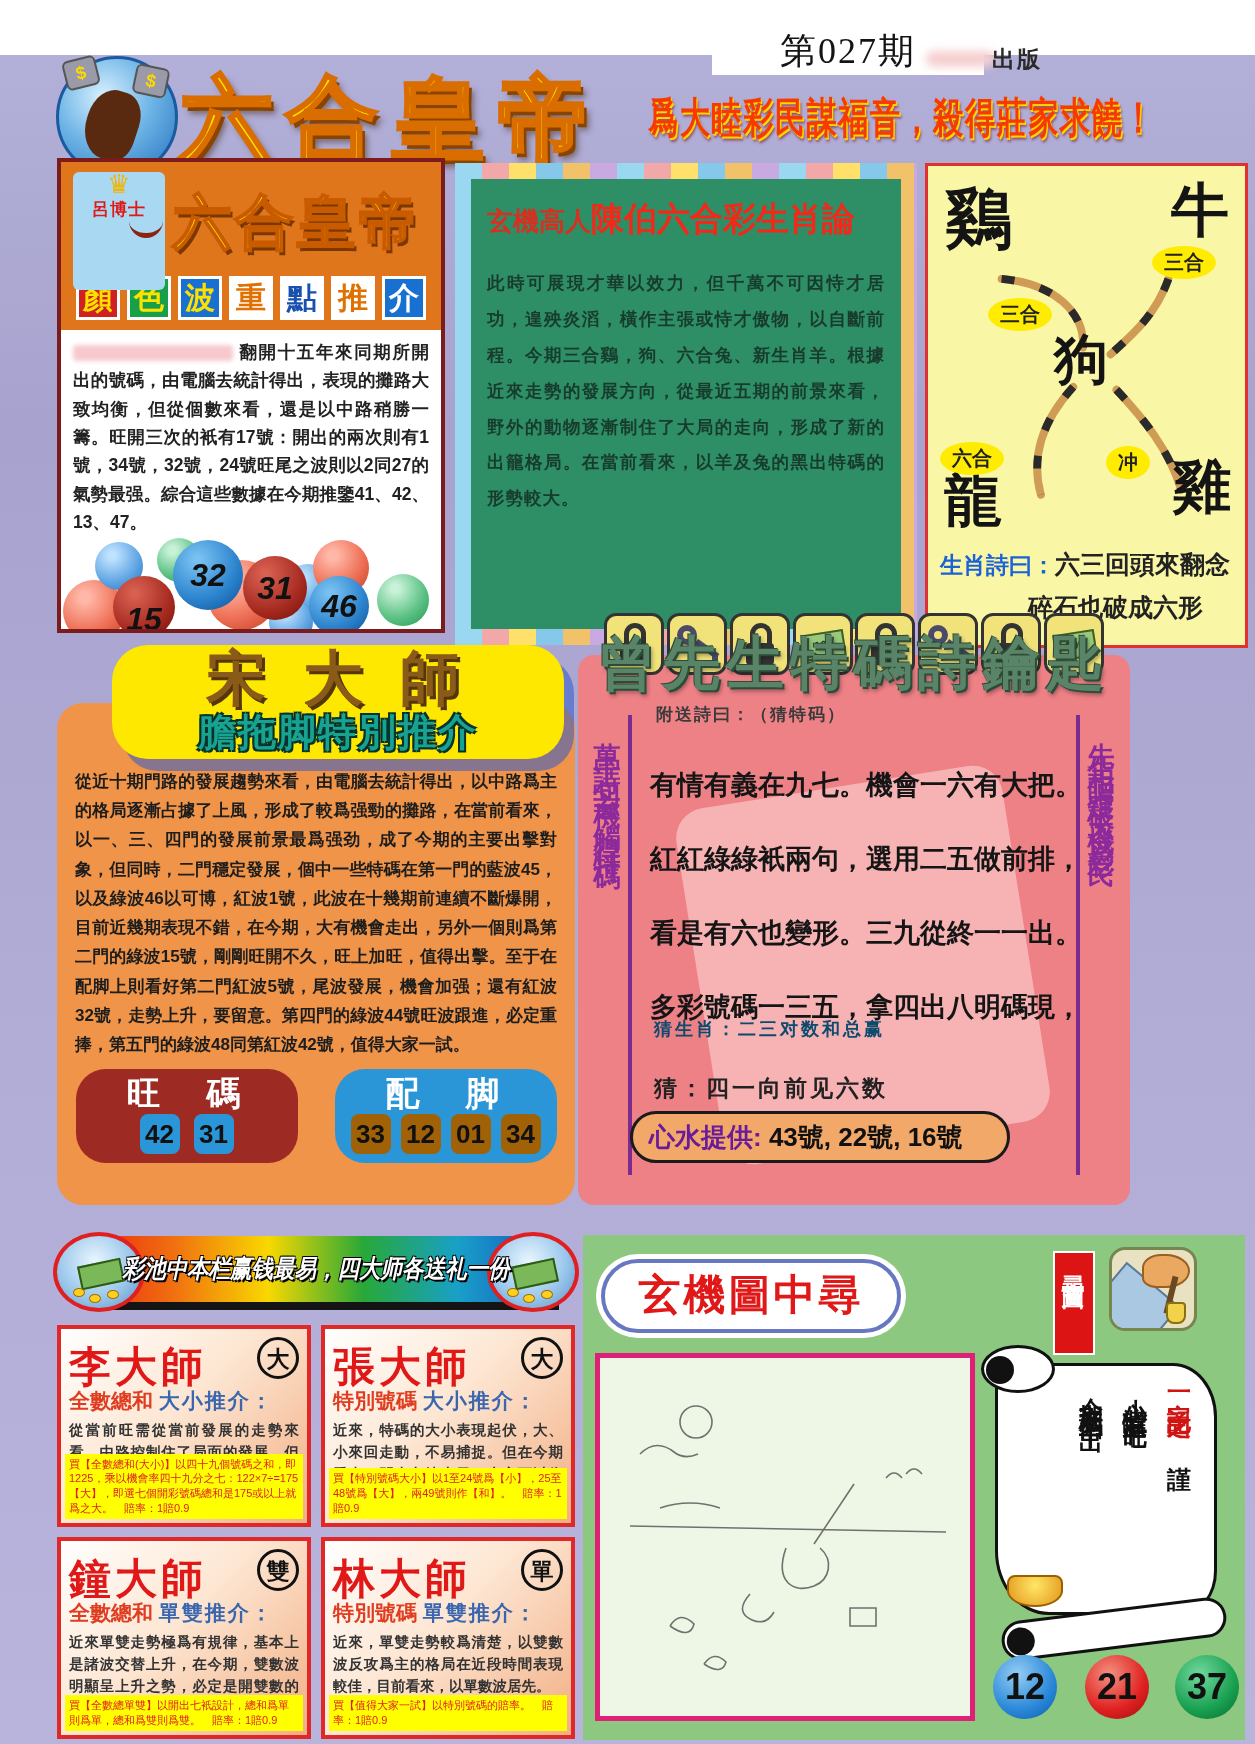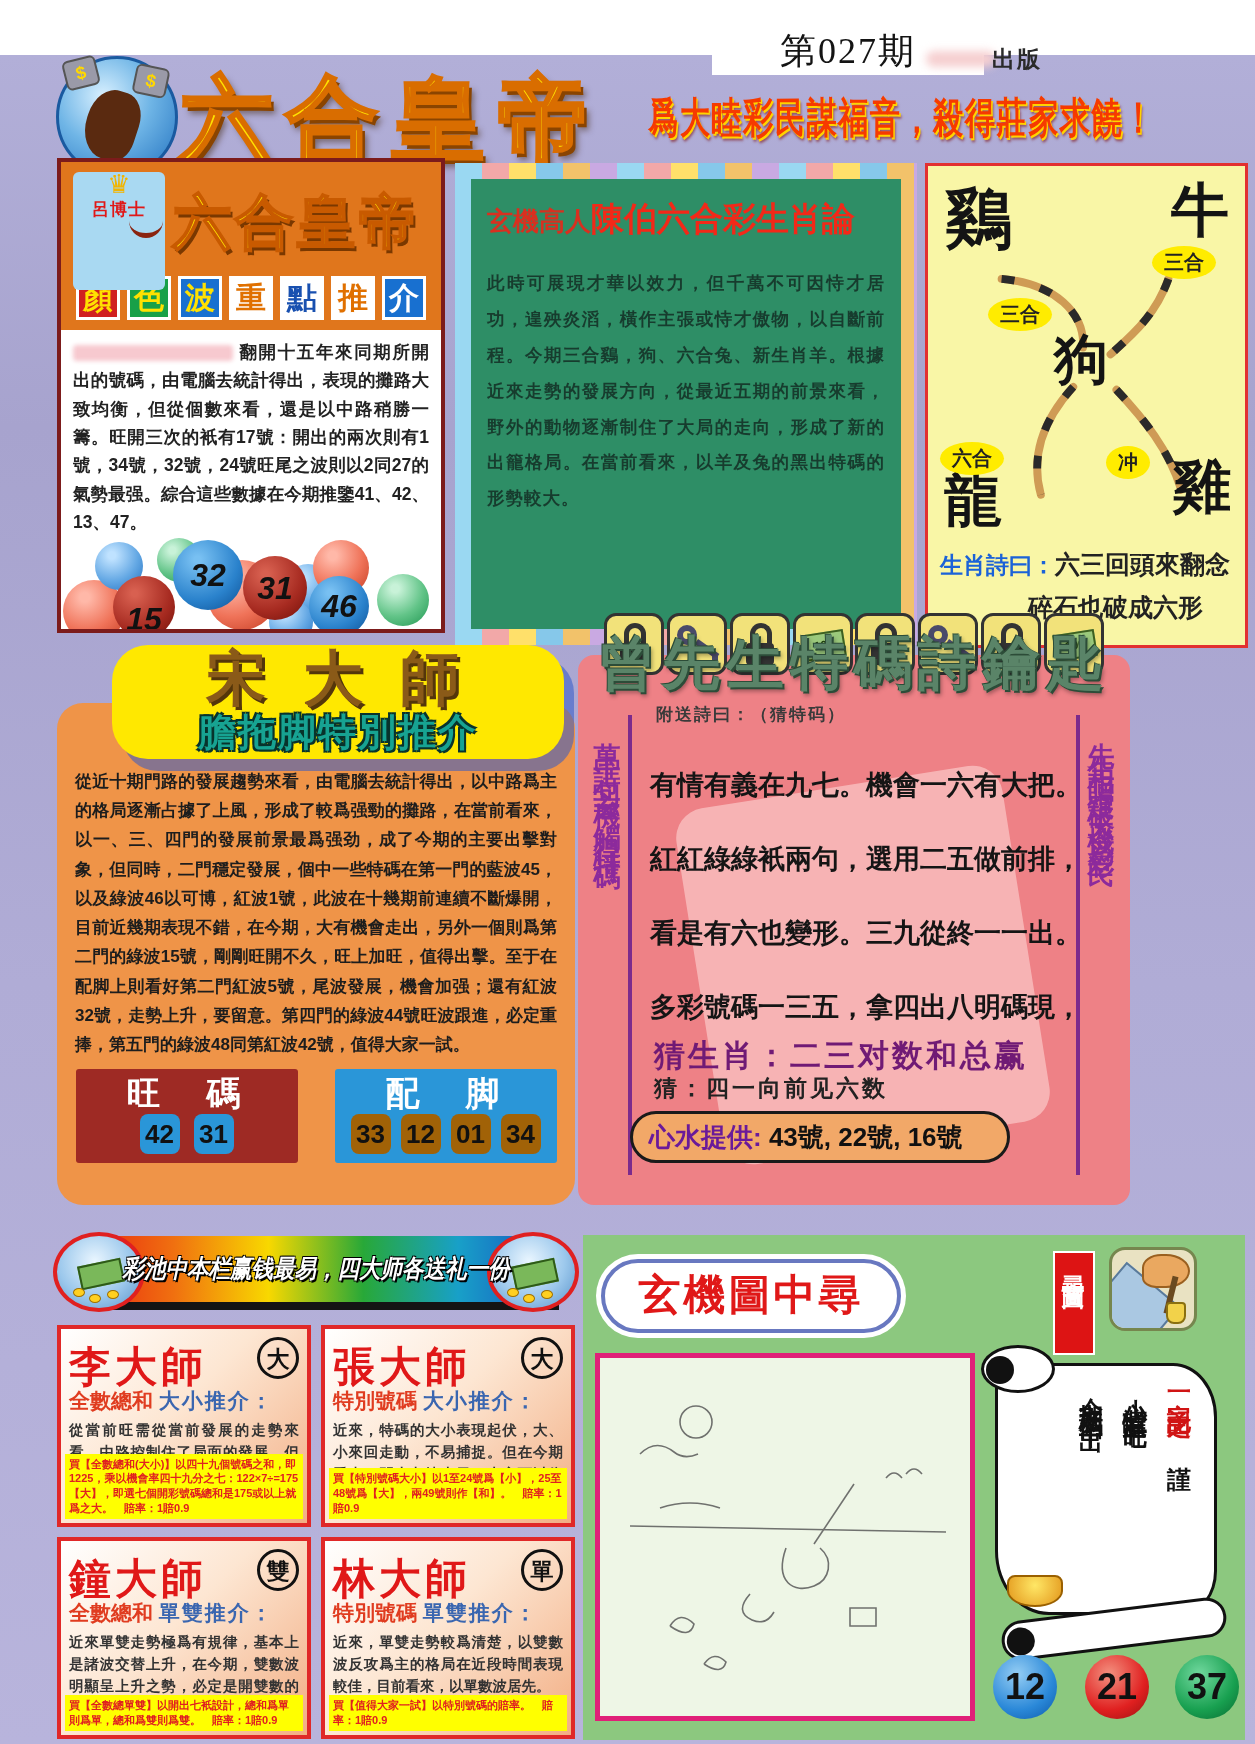--- a/index.html
+++ b/index.html
@@ -87,21 +87,21 @@
 
   
   .song-pill { position:absolute; left:112px; top:645px; width:452px; height:114px; background:#ffe800; border-radius:36px;
     box-shadow:10px 12px 0 rgba(50,90,200,.55); z-index:3; text-align:center; }
   .song-name { font-size:60px; font-weight:bold; color:#8a5a18; letter-spacing:10px; text-shadow:3px 3px 0 #54360a; line-height:1; margin-top:4px; }
   .song-sub { font-size:38px; font-weight:bold; color:#17a392; letter-spacing:2px; margin-top:-2px;
     text-shadow:2px 2px 0 #08332c,-2px -2px 0 #08332c,2px -2px 0 #08332c,-2px 2px 0 #08332c; }
   .song-box { position:absolute; left:57px; top:703px; width:518px; height:502px; background:#ef9448; border-radius:26px; overflow:hidden; }
   .song-body { padding:64px 18px 0; font-size:17px; font-weight:bold; color:#1d1d1d; line-height:1.72; text-align:justify; }
   .song-row { display:flex; justify-content:space-around; margin-top:10px; }
-  .num-card { width:222px; height:94px; border-radius:3px; text-align:center; }
+  .num-card { width:222px; height:94px; border-radius:30px; text-align:center; }
   .hot-card { background:#9e2a24; }
   .match-card { background:#2a96d8; }
   .num-card-label { color:#fff; font-size:34px; font-weight:bold; letter-spacing:6px; line-height:1.2; margin-top:4px; }
   .num-tile { display:inline-block; width:40px; height:40px; border-radius:8px; font-size:26px; font-weight:bold; color:#111; line-height:40px; margin:0 7px; }
   .hot-card .num-tile { background:#2a96d8; }
   .match-card .num-tile { background:#a16207; margin:0 5px; }
 
   
   .zeng-box { position:absolute; left:578px; top:655px; width:552px; height:550px; background:#ee8186; border-radius:16px; }
   .z-watermark { position:absolute; left:120px; top:130px; width:330px; height:360px; background:rgba(255,220,218,.55); border-radius:30px; transform:rotate(-9deg); }
@@ -118,21 +118,21 @@
     font-size:58px; font-weight:bold; color:#5a8468; letter-spacing:6px;
     text-shadow:2px 2px 0 #2c4c38, -1px -1px 0 #2c4c38, 3px 4px 4px rgba(0,0,0,.35); }
   .zeng-side { position:absolute; top:60px; bottom:30px; width:46px; }
   .zeng-side-left  { left:8px;  border-right:4px solid #7c2a8c; }
   .zeng-side-right { right:8px; border-left:4px solid #7c2a8c; }
   .v-text { writing-mode:vertical-rl; font-size:27px; font-weight:bold; color:#8c2a9c; letter-spacing:12px; margin:6px auto 0; display:block; height:100%; }
   .poem-head { position:absolute; left:78px; top:48px; font-size:17px; font-weight:bold; color:#3a3a3a; letter-spacing:2px; }
   .poem-grid { position:absolute; left:72px; right:66px; top:112px; display:grid; grid-template-columns:1fr 1fr; row-gap:38px; }
   .poem-cell { font-size:27px; font-weight:bold; color:#151515; white-space:nowrap; }
   .poem-cell-r { text-align:right; }
-  .guess1 { position:absolute; left:76px; top:380px; font-size:31px; font-weight:bold; color:#701a75; font-family:"Liberation Serif",serif; letter-spacing:3px; }
+  .guess1 { position:absolute; left:76px; top:362px; font-size:18px; font-weight:bold; color:#0c4a6e; font-family:"Liberation Serif",serif; letter-spacing:3px; }
   .guess2 { position:absolute; left:76px; top:418px; font-size:23px; font-weight:bold; color:#222; font-family:"Liberation Serif",serif; letter-spacing:3px; }
   .tip-pill { position:absolute; left:52px; top:456px; width:380px; height:52px; background:#f2a868; border:3px solid #1a1a1a; border-radius:26px;
     line-height:46px; padding-left:16px; font-size:26px; font-weight:bold; color:#111; white-space:nowrap; }
   .tip-label { color:#6a1a9a; }
 
   
   .banner { position:absolute; left:57px; top:1230px; width:518px; height:90px; }
   .banner-bar { position:absolute; left:22px; right:22px; top:6px; height:66px;
     background:linear-gradient(90deg,#e82010,#f07010,#f8d800,#28a838,#18a0c8,#1850c0);
     box-shadow:6px 8px 0 #141414; }
@@ -148,21 +148,21 @@
 
   
   .masters { position:absolute; left:57px; top:1325px; width:518px; height:414px; display:grid;
     grid-template-columns:1fr 1fr; grid-template-rows:1fr 1fr; gap:10px; }
   .master { position:relative; border:4px solid #e02828; background:linear-gradient(135deg,#ffffff 0%,#fde6d2 45%,#f2ae84 100%); padding:16px 8px; overflow:hidden; }
   .m-title { font-family:"Liberation Serif",serif; font-size:42px; font-weight:bold; color:#e01818; letter-spacing:4px; line-height:1.05; display:inline-block; }
   .m-badge { position:absolute; right:8px; top:8px; width:42px; height:42px; border:3px solid #111; border-radius:50%; text-align:center; line-height:38px; font-size:23px; font-weight:bold; color:#111; }
   .m-sub { font-size:21px; font-weight:bold; white-space:nowrap; margin-top:-2px; }
   .m-sub-a { color:#e03c20; } .m-sub-b { color:#3a66b0; letter-spacing:2px; }
   .m-body { font-size:14.5px; font-weight:bold; color:#333; line-height:1.5; margin-top:5px; text-align:justify; }
-  .m-note { position:absolute; left:4px; right:4px; bottom:4px; background:#ffff00; color:#e02020; font-size:11px; font-weight:bold; line-height:1.35; padding:3px 4px; }
+  .m-note { position:absolute; left:4px; right:4px; bottom:4px; background:#ffff00; color:#e02020; font-size:11px; font-weight:normal; line-height:1.35; padding:3px 4px; }
 
   
   .mystery-box { position:absolute; left:583px; top:1235px; width:662px; height:505px; background:#8cc87f; overflow:hidden; }
   .myst-bubble { position:absolute; left:18px; top:24px; width:300px; height:74px; background:#ffffff; border:4px solid #6878c0; border-radius:40px; box-shadow:0 0 0 5px #ffffff; }
   .myst-title { text-align:center; line-height:64px; font-size:42px; font-weight:bold; color:#e01818; letter-spacing:3px; font-family:"Liberation Serif",serif; }
   .treasure-label { position:absolute; left:470px; top:16px; width:42px; height:104px; background:#dd1414; border:2px solid #fff; text-align:center; padding-top:4px; }
   .treasure-label span { writing-mode:vertical-rl; color:#fff; font-size:23px; font-weight:bold; letter-spacing:6px; }
   .treasure-icon { position:absolute; left:526px; top:12px; width:88px; height:84px; border-radius:16px; background:#e9e2c2; border:3px solid #76864e; overflow:hidden; }
   .ti-mtn { position:absolute; left:-16px; top:26px; width:70px; height:70px; background:#aac8e2; transform:rotate(40deg); border:2px solid #5a7a9a; }
   .ti-hand { position:absolute; right:4px; top:4px; width:48px; height:34px; background:#eaa860; border-radius:40% 50% 50% 30%; border:2px solid #9a6020; }

